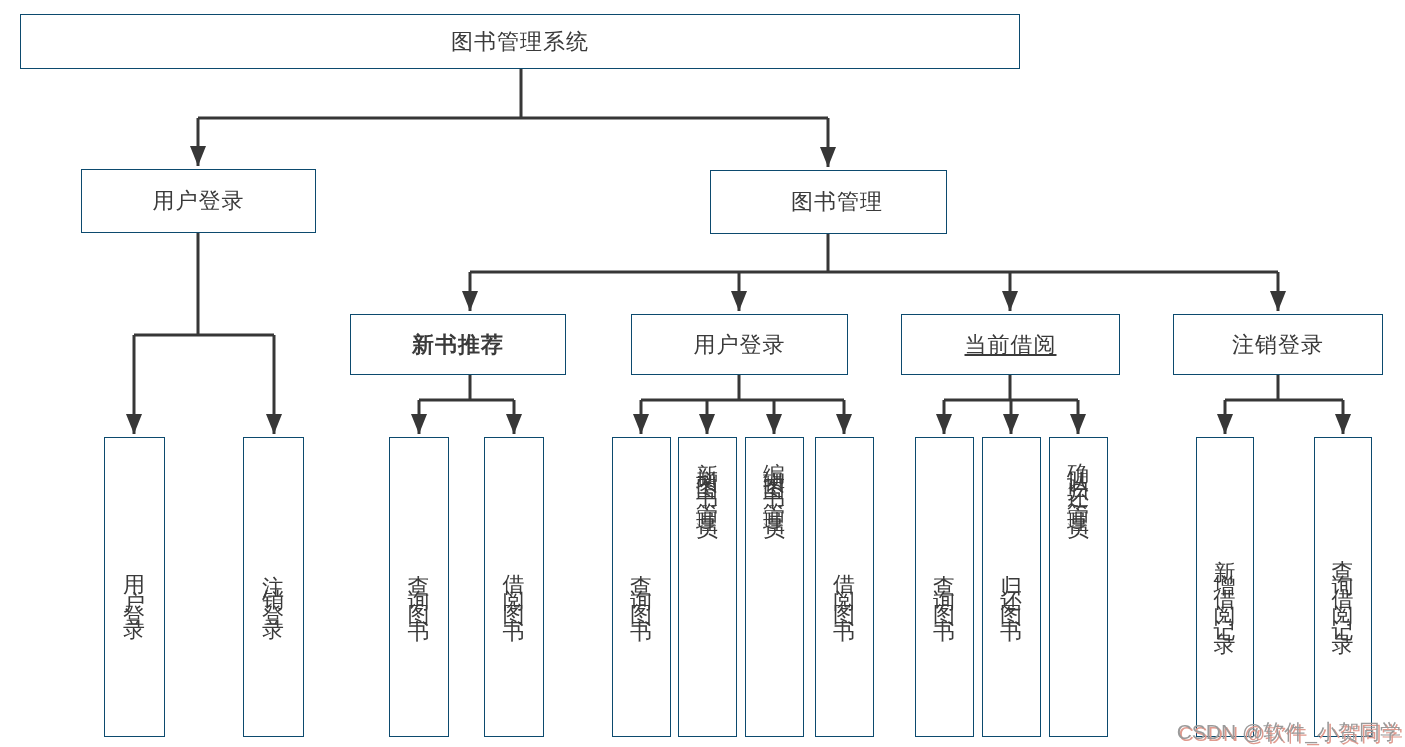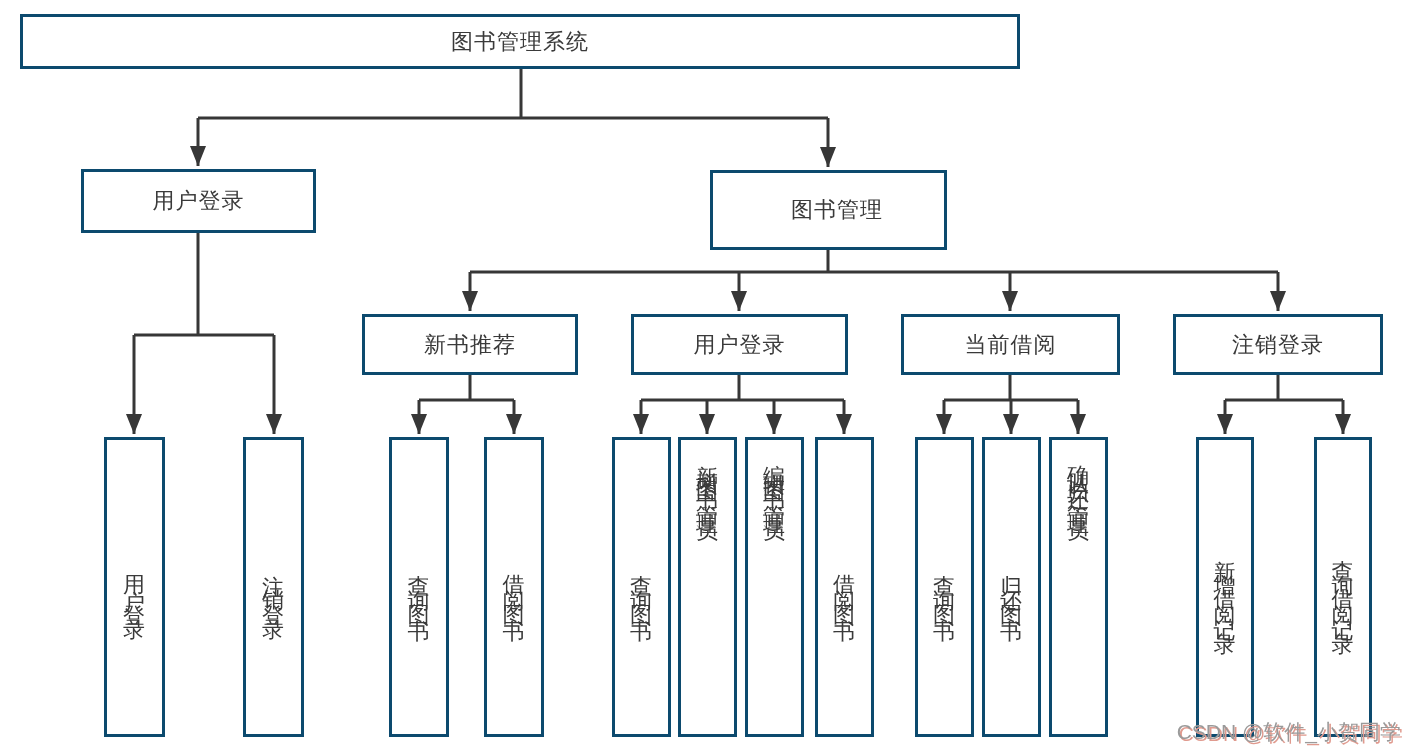--- a/index.html
+++ b/index.html
@@ -12,21 +12,21 @@
     overflow: hidden;
     color: #3a3a3a;
   }
   .diagram { position: absolute; inset: 0; }
   svg.connectors {
     position: absolute; left: 0; top: 0; z-index: 1;
   }
   .box {
     position: absolute;
     background: #ffffff;
-    border: 3px solid #0c4a6e;
+    border: 1px solid #0c4a6e;
     display: flex;
     align-items: center;
     justify-content: center;
     z-index: 2;
   }
   .box.h span {
     font-size: 22px;
     letter-spacing: 1px;
     white-space: nowrap;
   }
@@ -95,31 +95,31 @@
     <line x1="1343" y1="400" x2="1343" y2="434" stroke="#373737" stroke-width="3" marker-end="url(#arrow)"></line>
   </svg>
 
   <div class="box h" style="left:20px; top:14px; width:1000px; height:55px;">
     <span>图书管理系统</span>
   </div>
 
   <div class="box h" style="left:81px; top:169px; width:235px; height:64px;">
     <span>用户登录</span>
   </div>
-  <div class="box h" style="left:710px; top:170px; width:237px; height:80px;padding-left:17px;">
+  <div class="box h" style="left:710px; top:170px; width:237px; height:64px;padding-left:17px;">
     <span>图书管理</span>
   </div>
 
-  <div class="box h" style="left:362px; top:314px; width:216px; height:61px;">
+  <div class="box h" style="left:350px; top:314px; width:216px; height:61px;font-weight:bold;">
     <span>新书推荐</span>
   </div>
   <div class="box h" style="left:631px; top:314px; width:217px; height:61px;">
     <span>用户登录</span>
   </div>
-  <div class="box h" style="left:901px; top:314px; width:219px; height:61px;">
+  <div class="box h" style="left:901px; top:314px; width:219px; height:61px;text-decoration:underline;">
     <span>当前借阅</span>
   </div>
   <div class="box h" style="left:1173px; top:314px; width:210px; height:61px;">
     <span>注销登录</span>
   </div>
 
   <div class="box leaf" style="left:104px; top:437px; width:61px; height:300px;">
     <span class="vtext">用户登录</span>
   </div>
   <div class="box leaf" style="left:243px; top:437px; width:61px; height:300px;">

